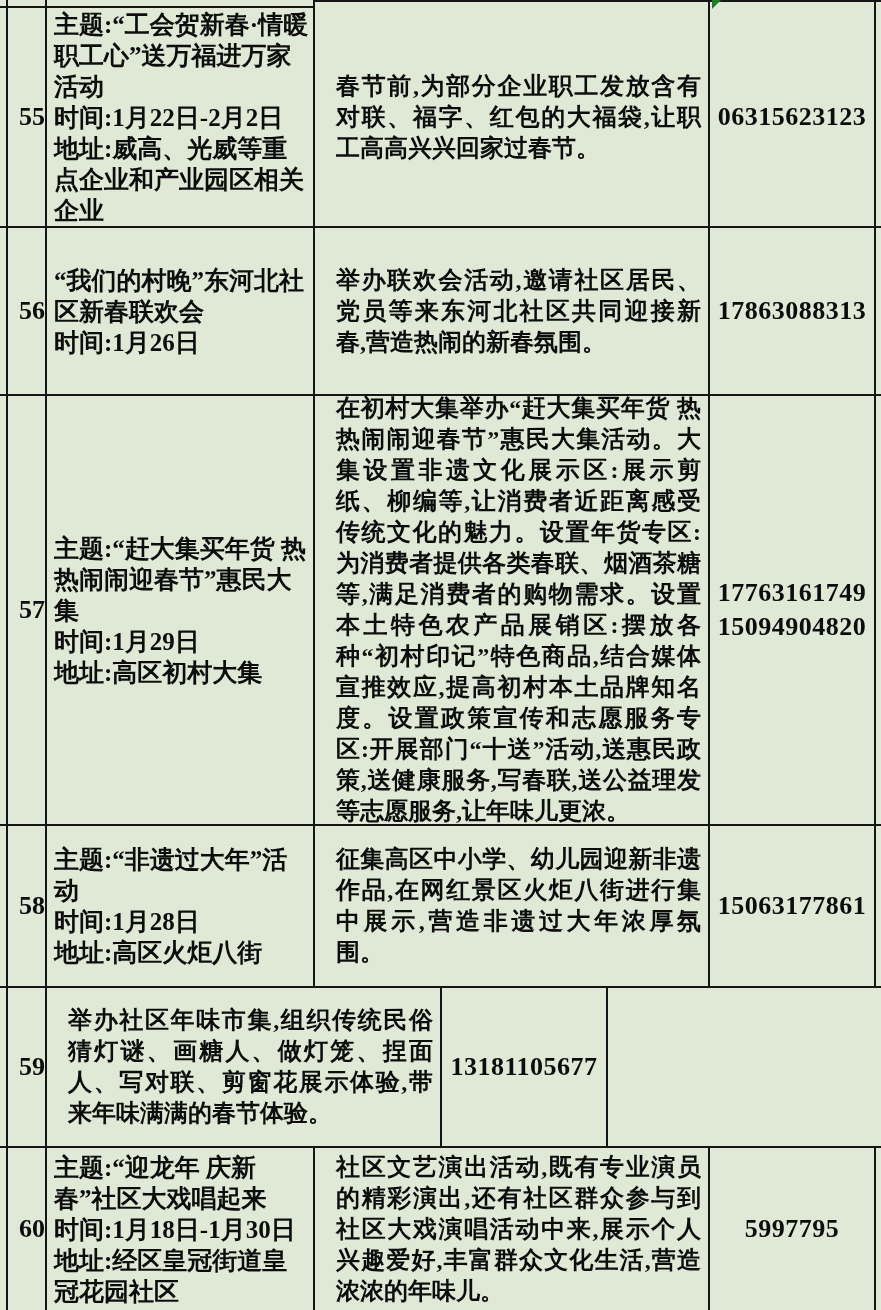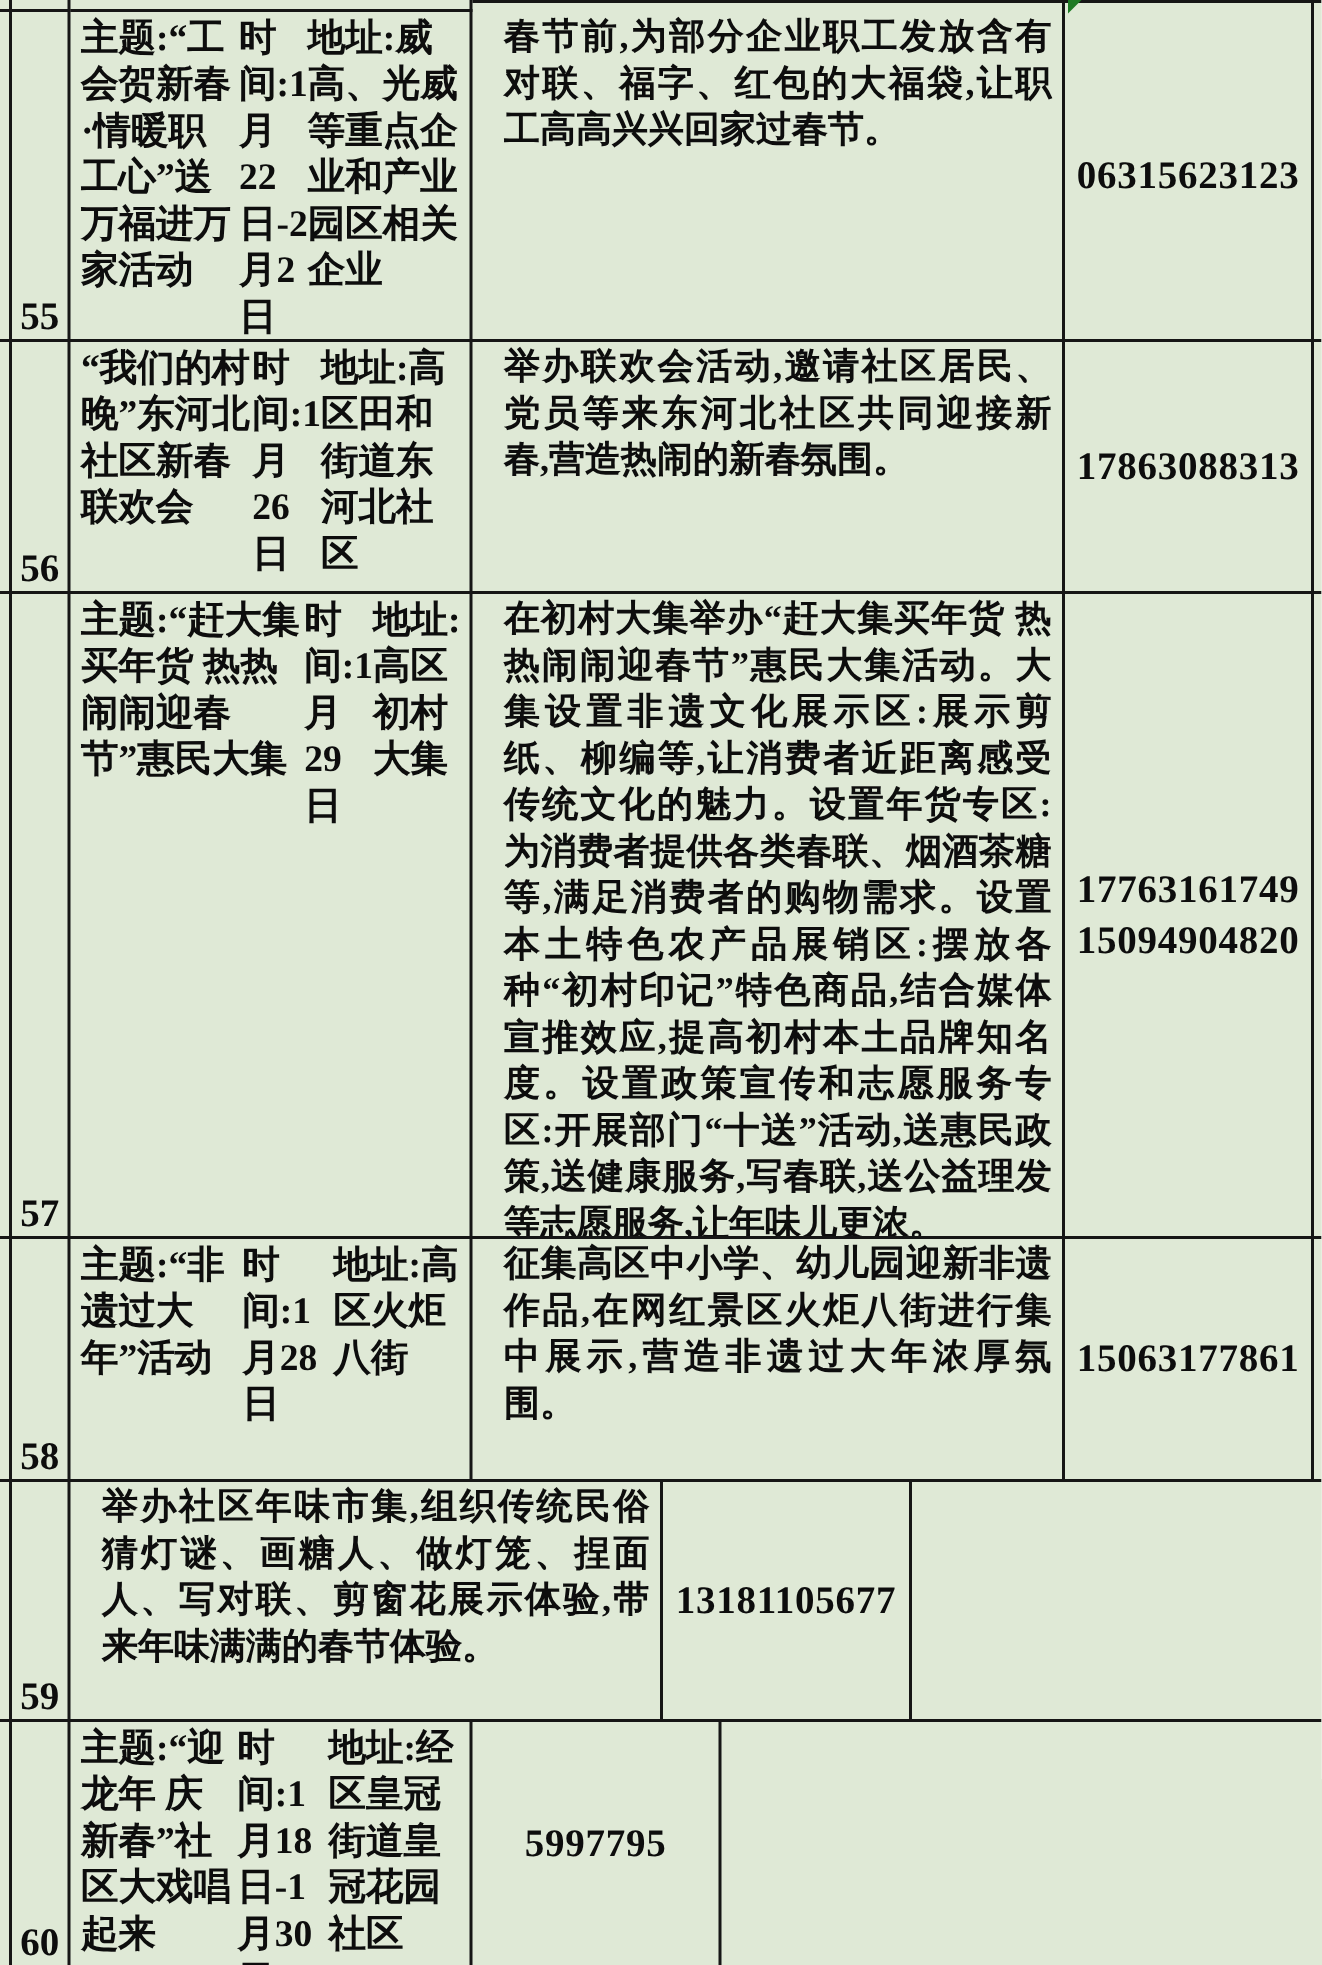--- a/index.html
+++ b/index.html
@@ -11,21 +11,21 @@
   .sheet{
     position:relative;
     width:881px;height:1310px;
     background:#dfe9d6;
     color:#0d0d0d;
     font-weight:700;
     overflow:hidden;
   }
   .trow{display:flex;width:881px;box-sizing:border-box;}
   .trow.bordered{border-bottom:2px solid #161616;}
-  .cell{box-sizing:border-box;flex:0 0 auto;display:flex;flex-direction:row;justify-content:center;overflow:hidden;}
+  .cell{box-sizing:border-box;flex:0 0 auto;display:flex;flex-direction:column;justify-content:center;overflow:hidden;}
   .c-sliver{width:8px;border-right:2px solid #161616;}
   .c-num{width:39px;border-right:2px solid #161616;align-items:flex-end;font-size:26px;}
   .c-details{width:268px;border-right:2px solid #161616;padding:2px 4px 2px 7px;font-size:25px;line-height:31px;text-align:left;}
   .c-desc{width:395px;border-right:2px solid #161616;padding:2px 7px 2px 21px;font-size:24px;line-height:31px;text-align:justify;}
   .c-phone{width:166px;border-right:2px solid #161616;align-items:center;text-align:center;font-size:26px;line-height:34px;white-space:pre-line;letter-spacing:0.5px;}
   .c-end{width:5px;}
   
   .top-sliver{height:8px;}
   .top-sliver .cell{justify-content:flex-start;}
   .ts-left{border-bottom:2px solid #161616;}
@@ -78,21 +78,20 @@
   </div>
 
   <div class="trow bordered h56">
     <div class="cell c-sliver"></div>
     <div class="cell c-num">
         <span>56</span>
       </div>
     <div class="cell c-details">
       <span class="dline">“我们的村晚”东河北社区新春联欢会</span>
       <span class="dline">时间:1月26日</span>
-      <span class="dline">地址:高区田和街道东河北社区</span>
     </div>
     <div class="cell c-desc">
         <span>举办联欢会活动,邀请社区居民、党员等来东河北社区共同迎接新春,营造热闹的新春氛围。</span>
       </div>
     <div class="cell c-phone">17863088313</div>
     <div class="cell c-end"></div>
   </div>
 
   <div class="trow bordered h57">
     <div class="cell c-sliver"></div>
@@ -144,17 +143,20 @@
   <div class="trow h60">
     <div class="cell c-sliver"></div>
     <div class="cell c-num">
         <span>60</span>
       </div>
     <div class="cell c-details">
       <span class="dline">主题:“迎龙年 庆新春”社区大戏唱起来</span>
       <span class="dline">时间:1月18日-1月30日</span>
       <span class="dline">地址:经区皇冠街道皇冠花园社区</span>
     </div>
+    <div class="cell c-desc">
+        <span>社区文艺演出活动,既有专业演员的精彩演出,还有社区群众参与到社区大戏演唱活动中来,展示个人兴趣爱好,丰富群众文化生活,营造浓浓的年味儿。</span>
+      </div>
     <div class="cell c-phone">5997795</div>
     <div class="cell c-end"></div>
   </div>
 
 </div>
 
 </body></html>

